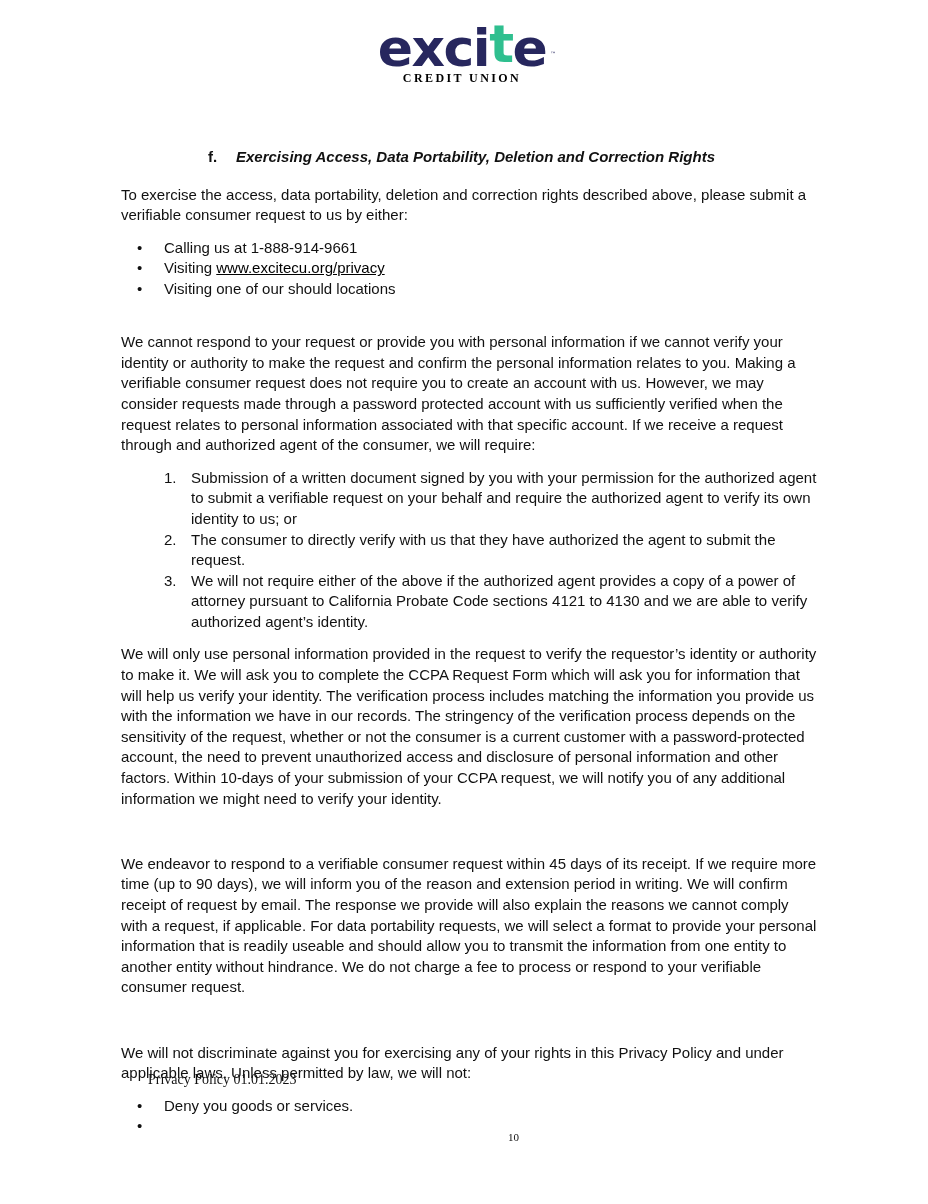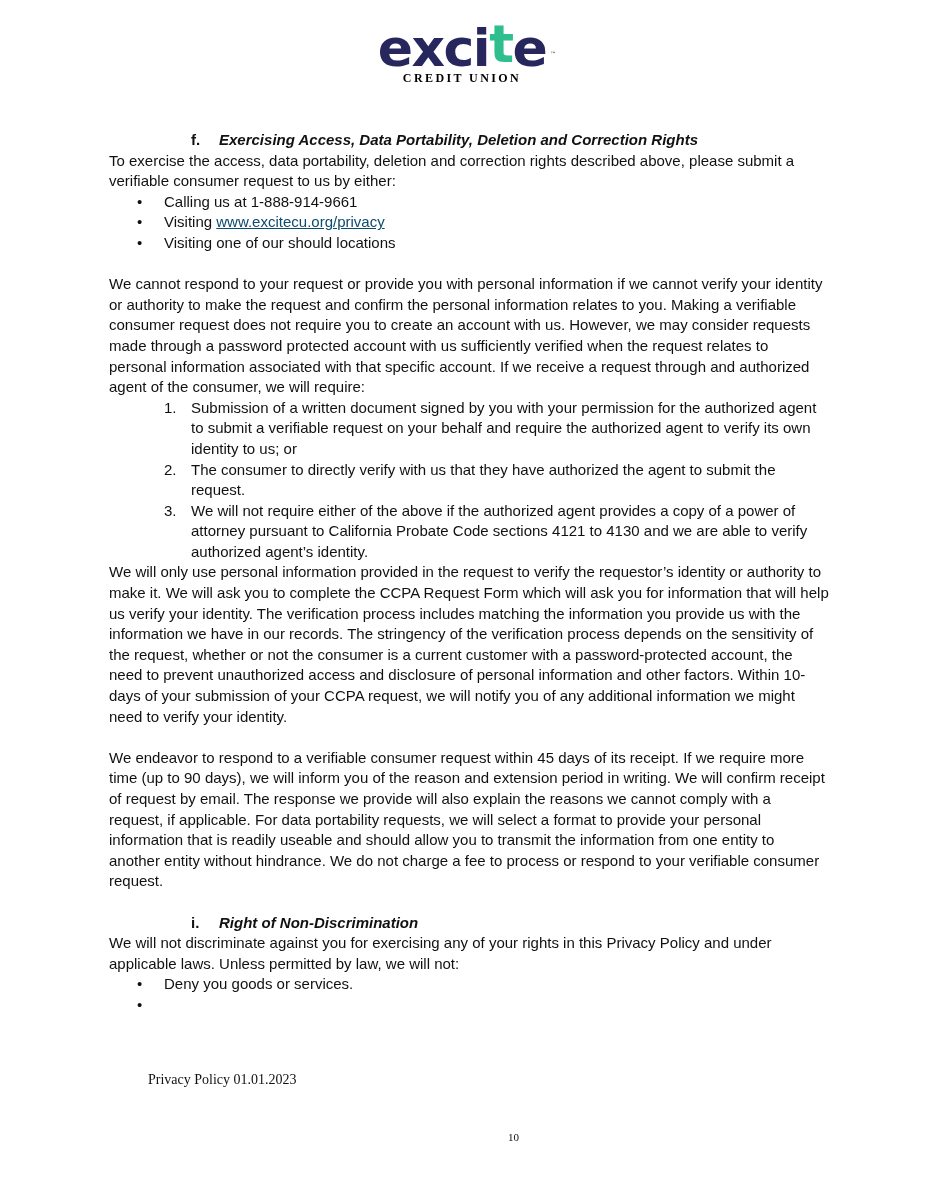--- a/index.html
+++ b/index.html
@@ -60,34 +60,34 @@
     }
     .content {
       position: absolute;
       left: 109px;
       top: 130px;
       width: 720px;
       font-size: 15px;
       line-height: 20.6px;
     }
     .section-heading {
-      margin: 0;
+      margin: 17px;
       padding-left: 82px;
       font-weight: bold;
       font-style: italic;
       font-size: 15px;
       line-height: 20.6px;
     }
     .section-heading .letter {
       display: inline-block;
       width: 28px;
       font-style: normal;
     }
     p {
-      margin: 0;
+      margin: 12px;
     }
     ul.bullets {
       list-style: none;
       margin: 0;
       padding: 0;
     }
     ul.bullets li {
       position: relative;
       padding-left: 55px;
     }
@@ -107,21 +107,21 @@
     }
     ol.numbered li .num {
       position: absolute;
       left: 55px;
       top: 0;
     }
     .gap {
       height: 20.6px;
     }
     a.link {
-      color: #0c4a6e;
+      color: #000000;
     }
     .footer {
       position: absolute;
       top: 1072px;
       left: 109px;
       font-family: "Liberation Serif", "DejaVu Serif", serif;
       font-size: 14px;
       color: #111111;
       margin-left: 39px;
     }
@@ -169,21 +169,20 @@
 
   <div class="gap"></div>
 
   <section>
     <p>We endeavor to respond to a verifiable consumer request within 45 days of its receipt.  If we require more time (up to 90 days), we will inform you of the reason and extension period in writing.  We will confirm receipt of request by email.   The response we provide will also explain the reasons we cannot comply with a request, if applicable.  For data portability requests, we will select a format to provide your personal information that is readily useable and should allow you to transmit the information from one entity to another entity without hindrance.  We do not charge a fee to process or respond to your verifiable consumer request.</p>
   </section>
 
   <div class="gap"></div>
 
   <section>
-    <h3 class="section-heading"><span class="letter">i.</span><span>Right of Non-Discrimination</span></h3>
     <p>We will not discriminate against you for exercising any of your rights in this Privacy Policy and under applicable laws.  Unless permitted by law, we will not:</p>
     <ul class="bullets">
       <li><span class="bullet">•</span><span>Deny you goods or services.</span></li>
       <li><span class="bullet">•</span></li>
     </ul>
   </section>
 </div>
 
 <div class="footer">Privacy Policy 01.01.2023</div>
 <div class="footer-page">10</div>

